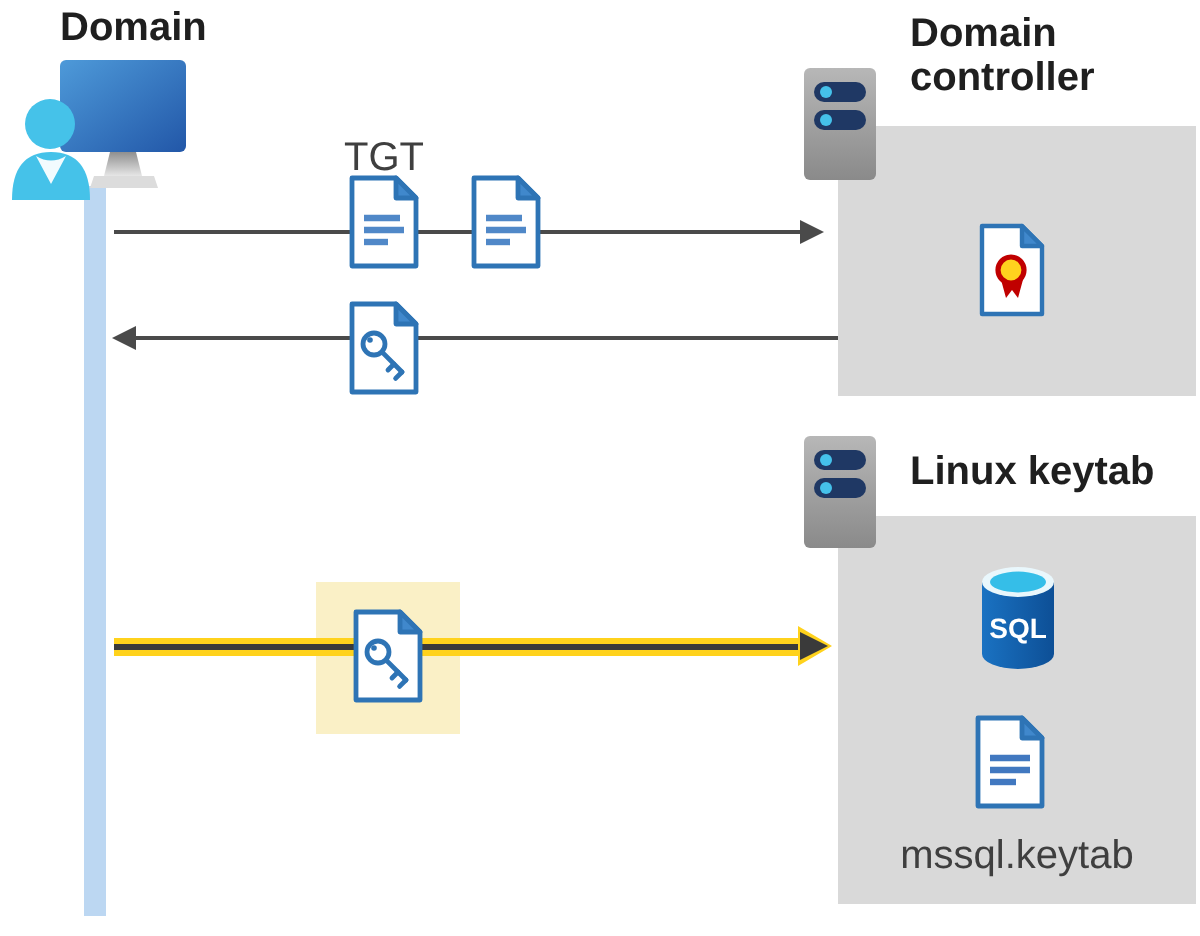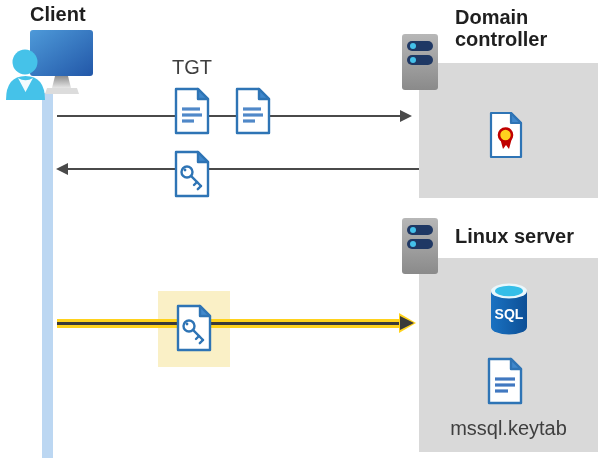--- a/index.html
+++ b/index.html
@@ -69,23 +69,23 @@
 
   <svg class="abs" style="left:4px;top:28px;" width="92" height="72" viewBox="0 0 92 72">
     <rect x="26" y="2" width="63" height="46" rx="3" fill="url(#mong)"></rect>
     <path d="M51 48 h13 l3 12 h-19 z" fill="url(#standg)"></path>
     <path d="M43 60 h30 l2 6 h-34 z" fill="#DCDCDC"></path>
     <circle cx="21" cy="34" r="12.5" fill="#45C2E9"></circle>
     <path d="M2 72 q0 -24 19.5 -24 q19.5 0 19.5 24 z" fill="#45C2E9"></path>
     <path d="M14 50 l7.5 14 7.5 -14 q-7.5 4.5 -15 0 z" fill="#F2FBFE"></path>
   </svg>
 
-  <div class="abs label-bold" style="left:30px;top:3px;">Client</div>
+  <div class="abs label-bold" style="left:30px;top:3px;">Domain</div>
 
-  <div class="abs label-reg center" style="left:167px;top:56px;width:50px;">TGT</div>
+  <div class="abs label-reg center" style="left:167px;top:68px;width:50px;">TGT</div>
 
   <svg class="abs" style="left:172px;top:87px;" width="40" height="48" viewBox="0 0 40 48">
     <path d="M4 2 h22 l10 10 v34 h-32 z" fill="#fff" stroke="#2E74B5" stroke-width="2.4" stroke-linejoin="round"></path>
     <path d="M26 2 l10 10 h-10 z" fill="#4088CC" stroke="#2E74B5" stroke-width="2.4" stroke-linejoin="round"></path>
     <g stroke="#5088C8" stroke-width="3.2">
       <line x1="10" y1="22" x2="28" y2="22"></line>
       <line x1="10" y1="28" x2="30" y2="28"></line>
       <line x1="10" y1="34" x2="22" y2="34"></line>
     </g>
   </svg>
@@ -142,21 +142,21 @@
   </svg>
 
   <svg class="abs" style="left:402px;top:218px;" width="36" height="56" viewBox="0 0 36 56">
     <rect width="36" height="56" rx="3" fill="url(#srvg)"></rect>
     <rect x="5" y="7" width="26" height="10" rx="5" fill="#1F3864"></rect>
     <circle cx="11" cy="12" r="3" fill="#45C1EA"></circle>
     <rect x="5" y="21" width="26" height="10" rx="5" fill="#1F3864"></rect>
     <circle cx="11" cy="26" r="3" fill="#45C1EA"></circle>
   </svg>
 
-  <div class="abs label-bold" style="left:455px;top:225px;white-space:nowrap;">Linux server</div>
+  <div class="abs label-bold" style="left:455px;top:225px;white-space:nowrap;">Linux keytab</div>
 
   <svg class="abs" style="left:488px;top:282px;" width="42" height="54" viewBox="0 0 42 54">
     <path d="M3 9 v36 a18 7.5 0 0 0 36 0 V9 z" fill="url(#sqlg)"></path>
     <ellipse cx="21" cy="9" rx="18" ry="7.5" fill="#E9F7FC"></ellipse>
     <ellipse cx="21" cy="9" rx="14" ry="5.2" fill="#35BEE8"></ellipse>
     <text x="21" y="37" text-anchor="middle" font-family="Liberation Sans, sans-serif" font-size="14" font-weight="bold" fill="#ffffff">SQL</text>
   </svg>
 
   <svg class="abs" style="left:485px;top:357px;" width="40" height="48" viewBox="0 0 40 48">
     <path d="M4 2 h22 l10 10 v34 h-32 z" fill="#fff" stroke="#2E74B5" stroke-width="2.4" stroke-linejoin="round"></path>

